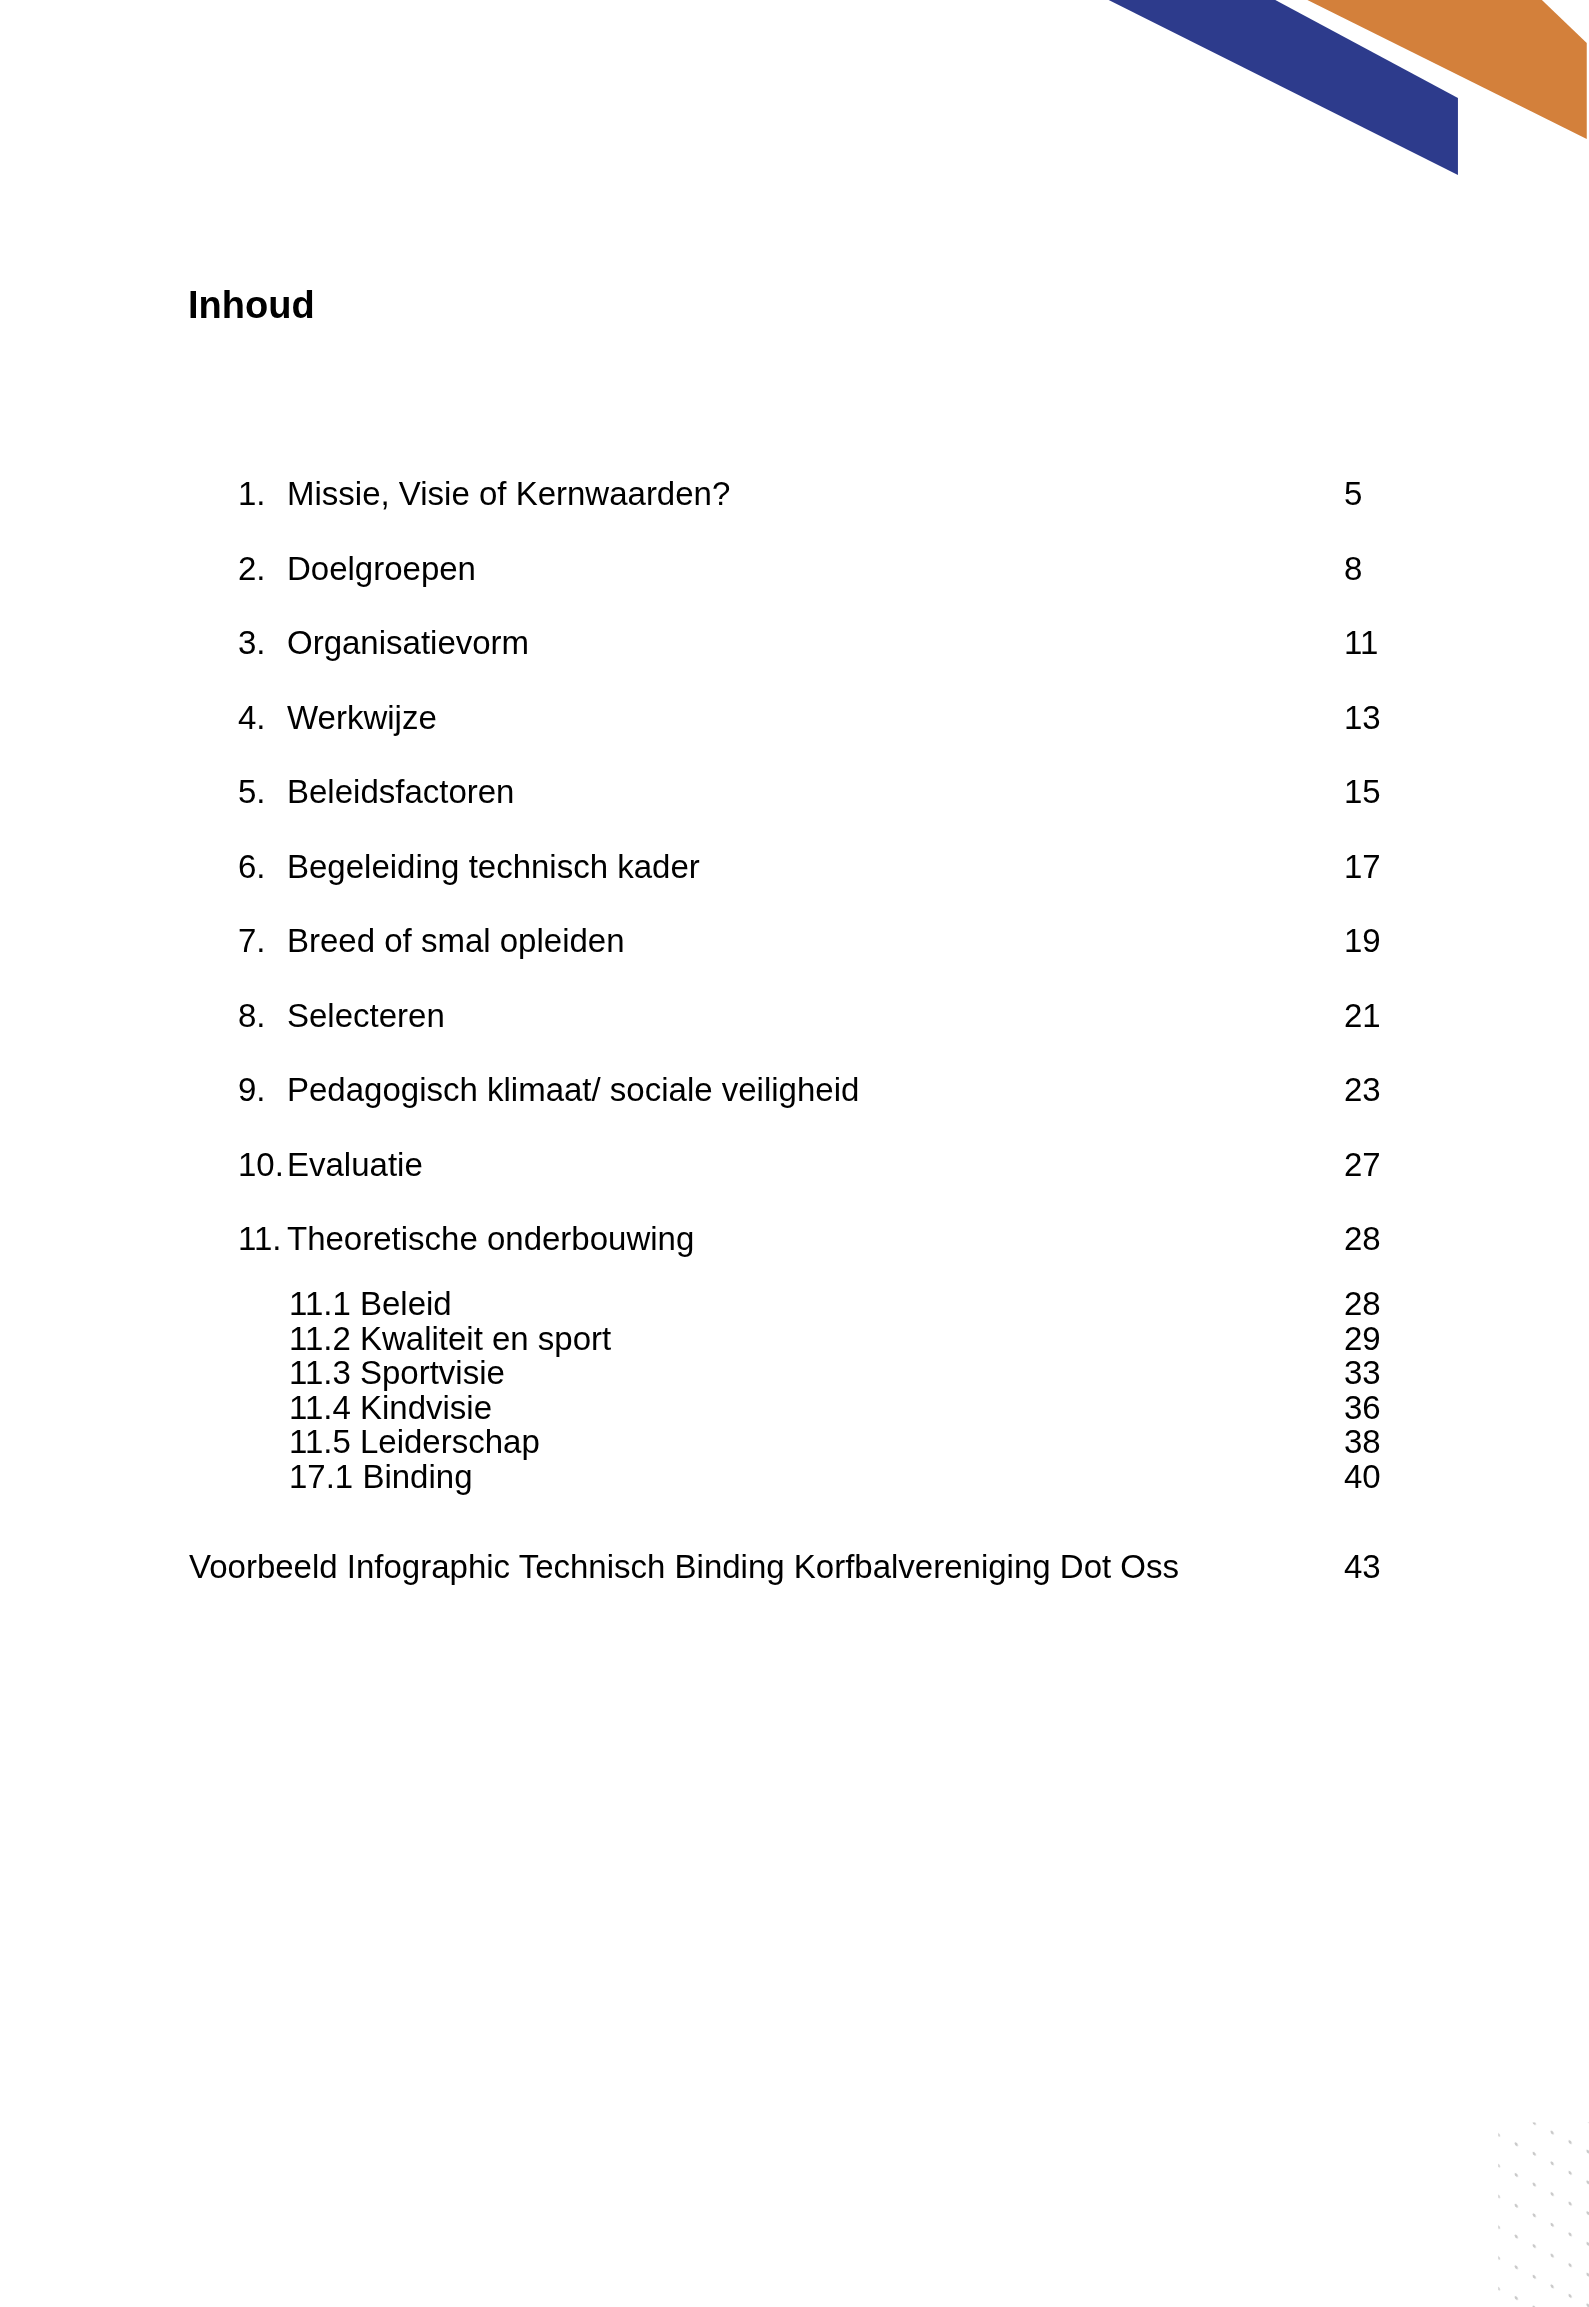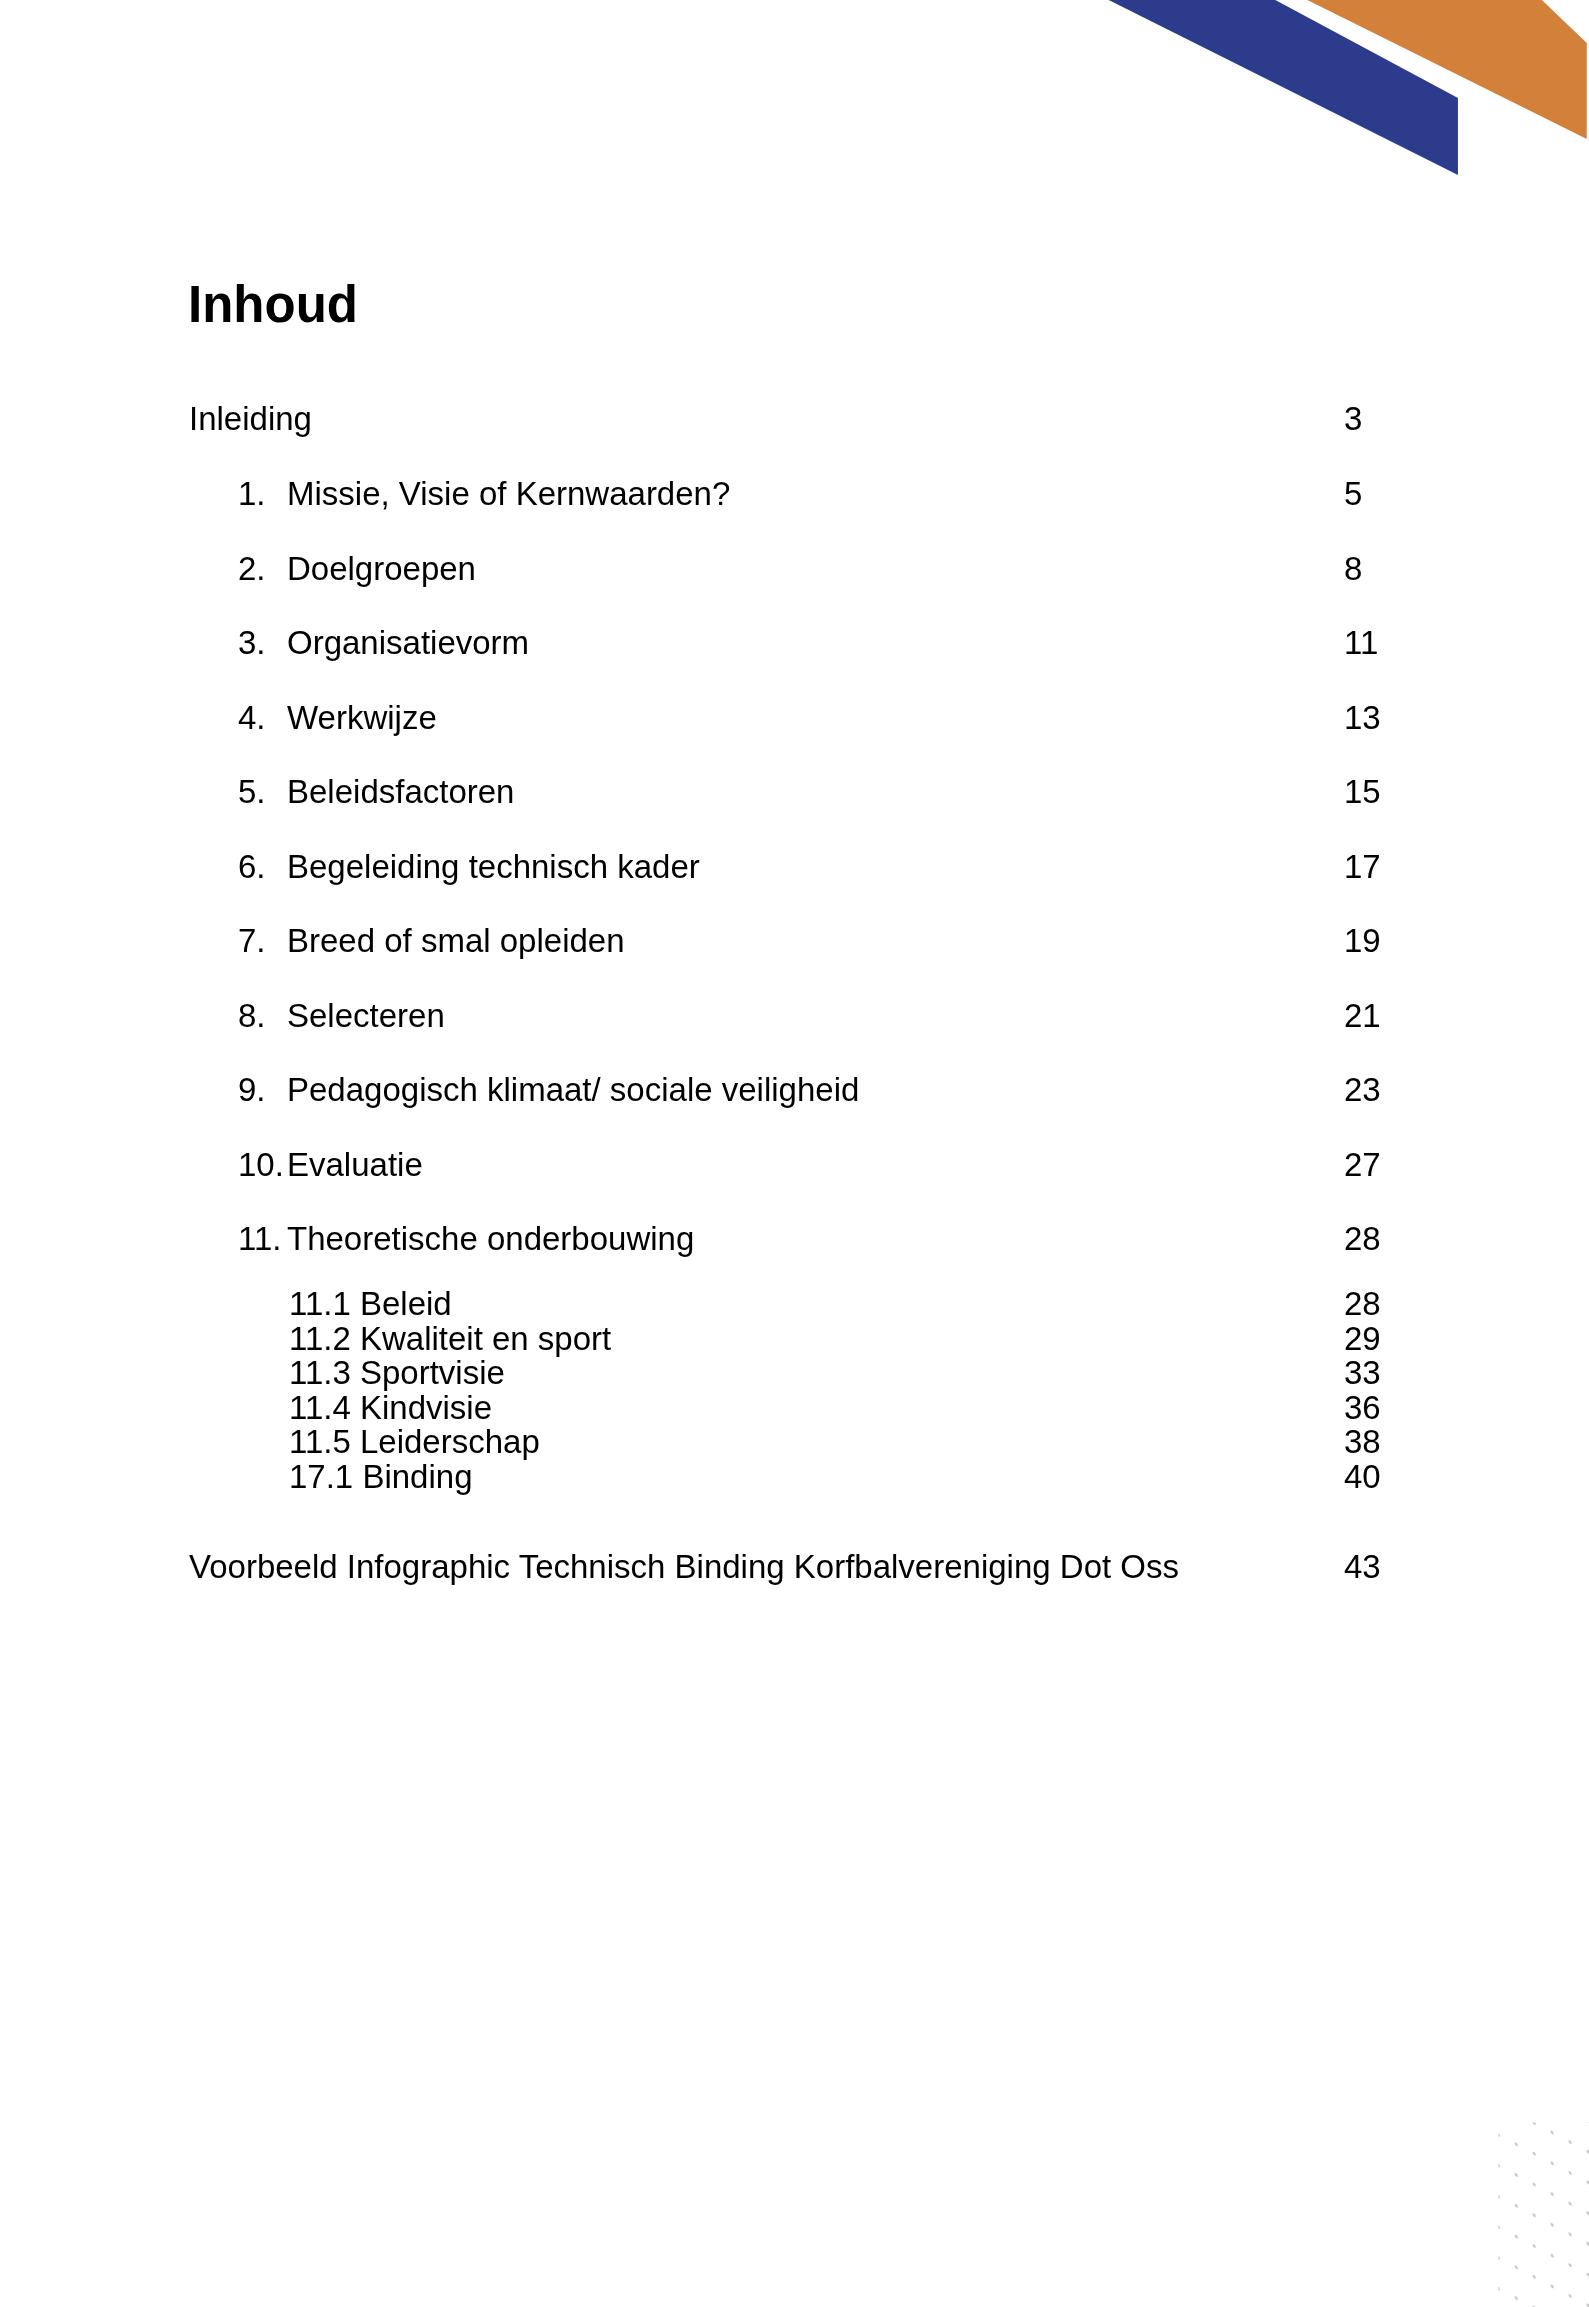--- a/index.html
+++ b/index.html
@@ -21,21 +21,21 @@
     top: 0;
     width: 1590px;
     height: 2307px;
     z-index: 0;
     pointer-events: none;
   }
   .page-title {
     position: absolute;
     left: 188px;
     top: 286px;
-    font-size: 51px;
+    font-size: 38px;
     line-height: 38px;
     font-weight: bold;
     z-index: 2;
     white-space: nowrap;
   }
   #toc-rows {
     position: absolute;
     left: 0;
     top: 0;
     width: 1590px;
@@ -69,25 +69,20 @@
     </pattern>
   </defs>
   <polygon points="1730,0 1990,0 2275,153 2275,273" fill="#2d3b8c"></polygon>
   <polygon points="2040,0 2406,0 2476,67 2476,217" fill="#d3803b"></polygon>
   <rect x="2338" y="3312" width="143" height="288" fill="url(#corner-dots)"></rect>
 </svg>
 
 <div class="page-title">Inhoud</div>
 
 <div id="toc-rows">
-    <div class="row plain" style="top: 402px;">
-    <span class="num"></span>
-    <span class="label">Inleiding</span>
-    <span class="pagenum">3</span>
-  </div>
     <div class="row numbered" style="top: 477px;">
     <span class="num">1.</span>
     <span class="label">Missie, Visie of Kernwaarden?</span>
     <span class="pagenum">5</span>
   </div>
     <div class="row numbered" style="top: 552px;">
     <span class="num">2.</span>
     <span class="label">Doelgroepen</span>
     <span class="pagenum">8</span>
   </div>

